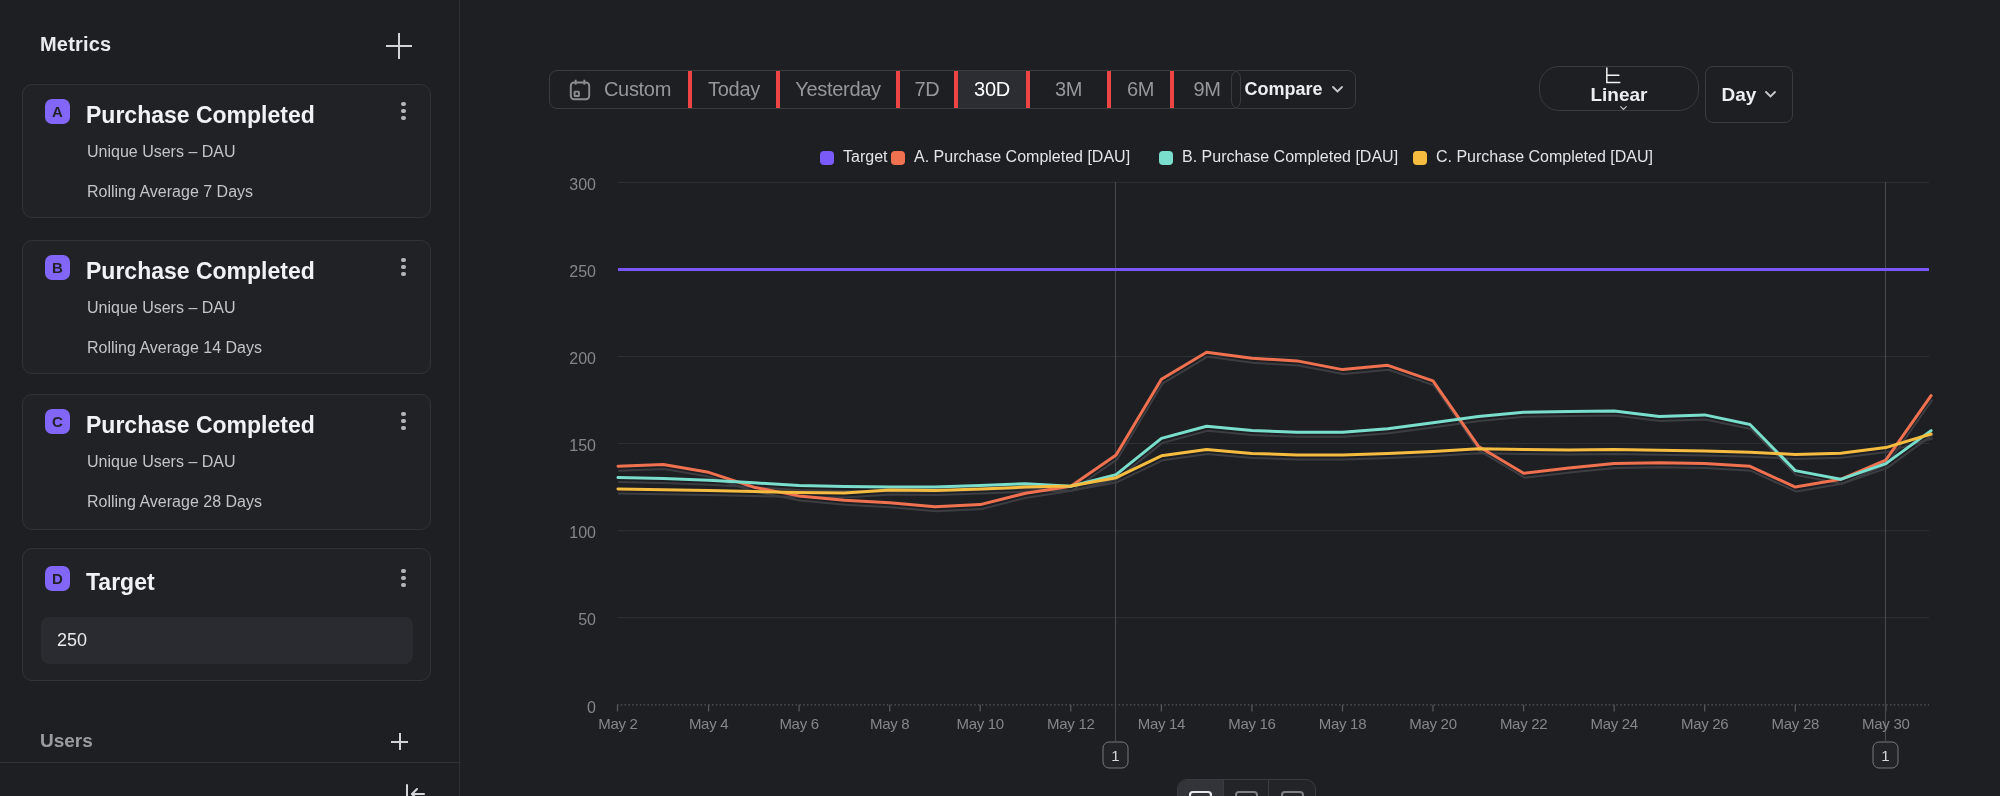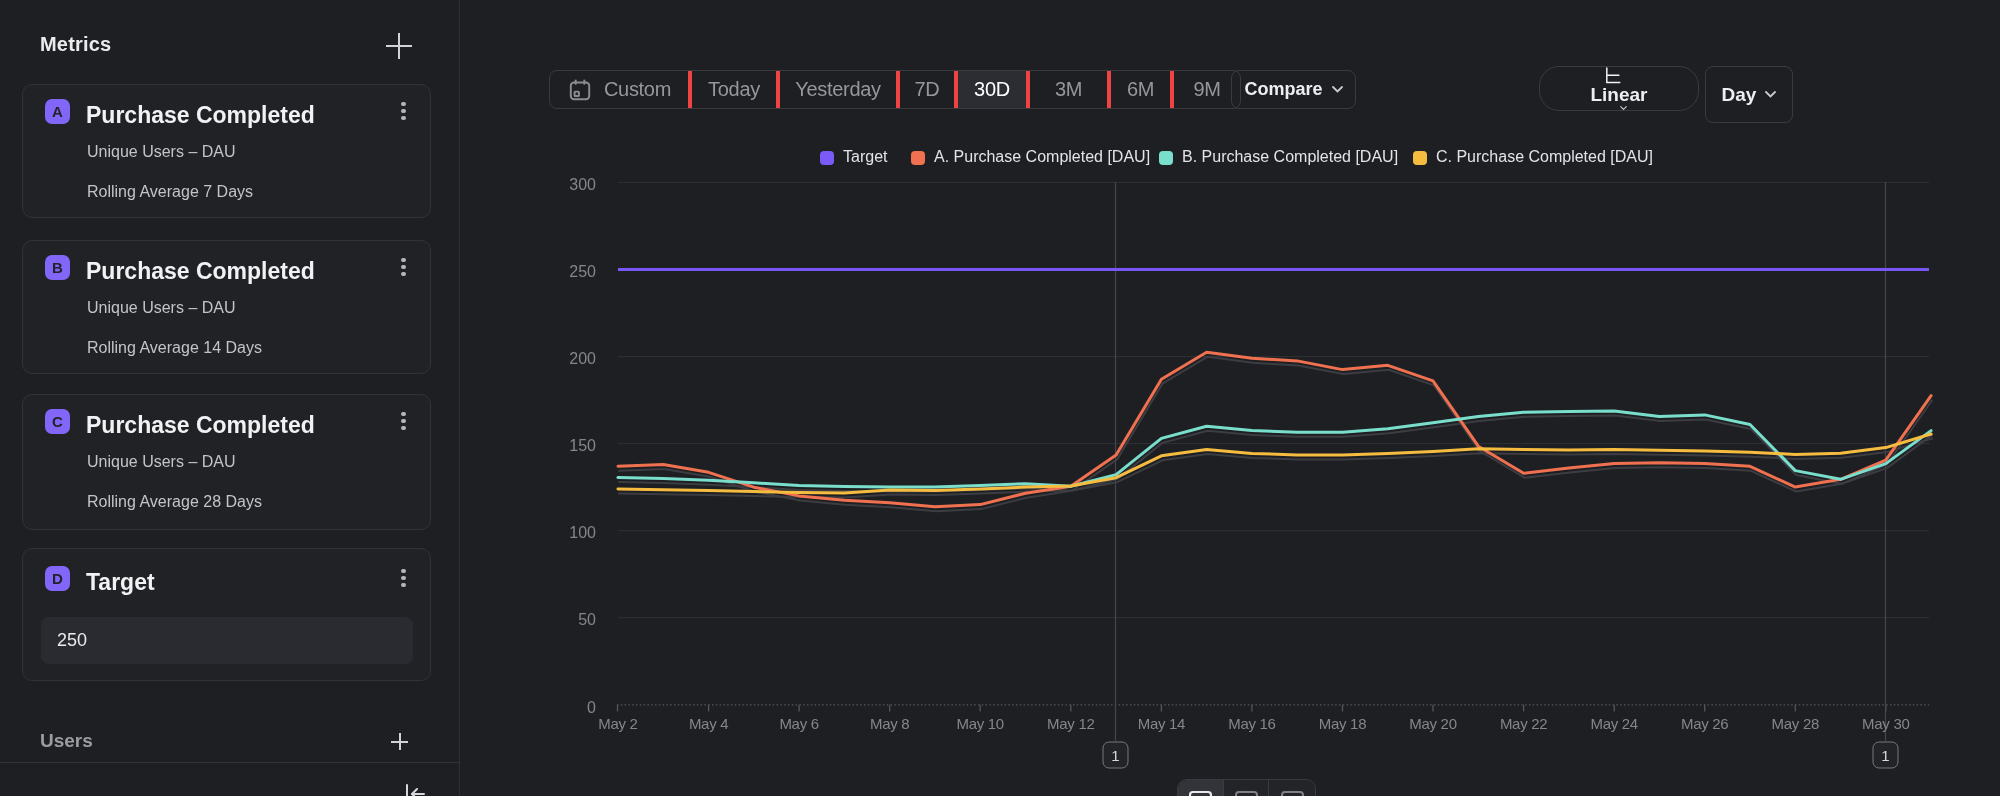--- a/index.html
+++ b/index.html
@@ -232,21 +232,21 @@
   <svg class="chev" viewBox="0 0 11 7">
         <polyline points="1,1 5.5,5.5 10,1" stroke="#c9cace" stroke-width="1.8" fill="none" stroke-linecap="round"></polyline>
       </svg>
 </div>
 
 
 <div class="leg" style="left:820px;">
       <div class="sw" style="background:#7a5af8;"></div>
       <span>Target</span>
     </div>
-<div class="leg" style="left:891px;margin-left:20px;">
+<div class="leg" style="left:891px;">
       <div class="sw" style="background:#f0714f;"></div>
       <span>A. Purchase Completed [DAU]</span>
     </div>
 <div class="leg" style="left:1159px;">
       <div class="sw" style="background:#79decb;"></div>
       <span>B. Purchase Completed [DAU]</span>
     </div>
 <div class="leg" style="left:1413px;">
       <div class="sw" style="background:#f6bc40;"></div>
       <span>C. Purchase Completed [DAU]</span>

